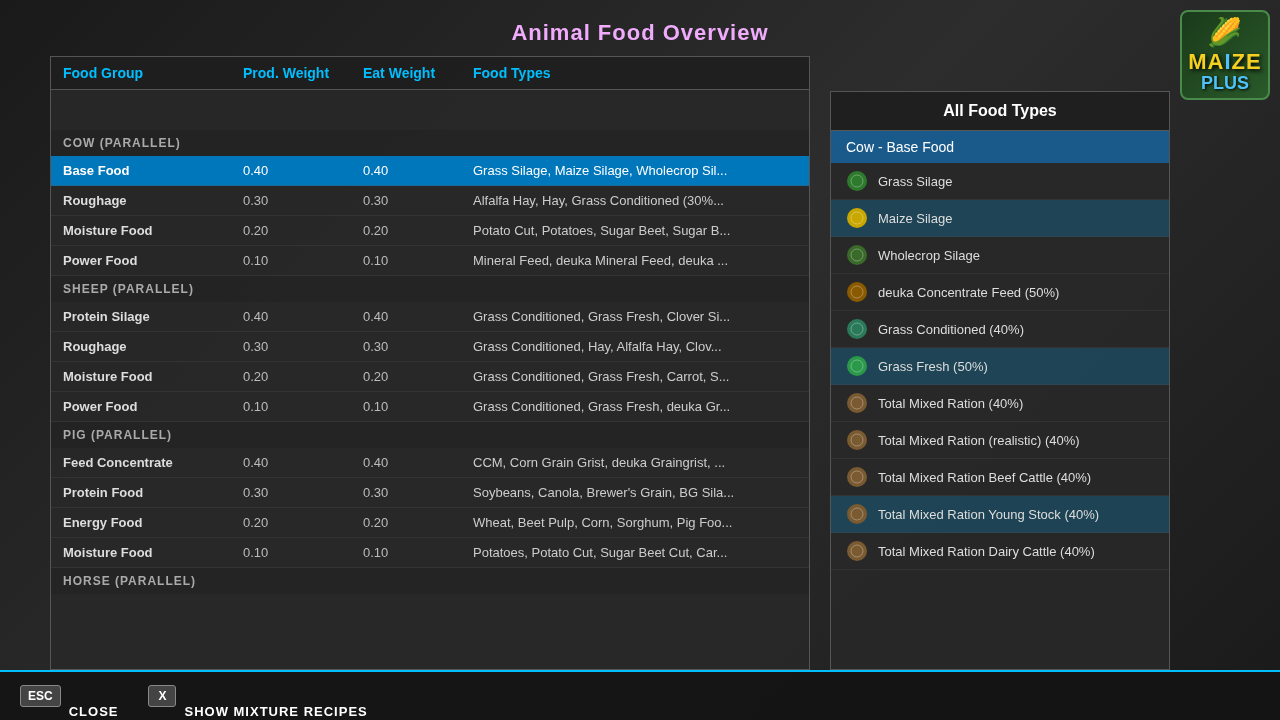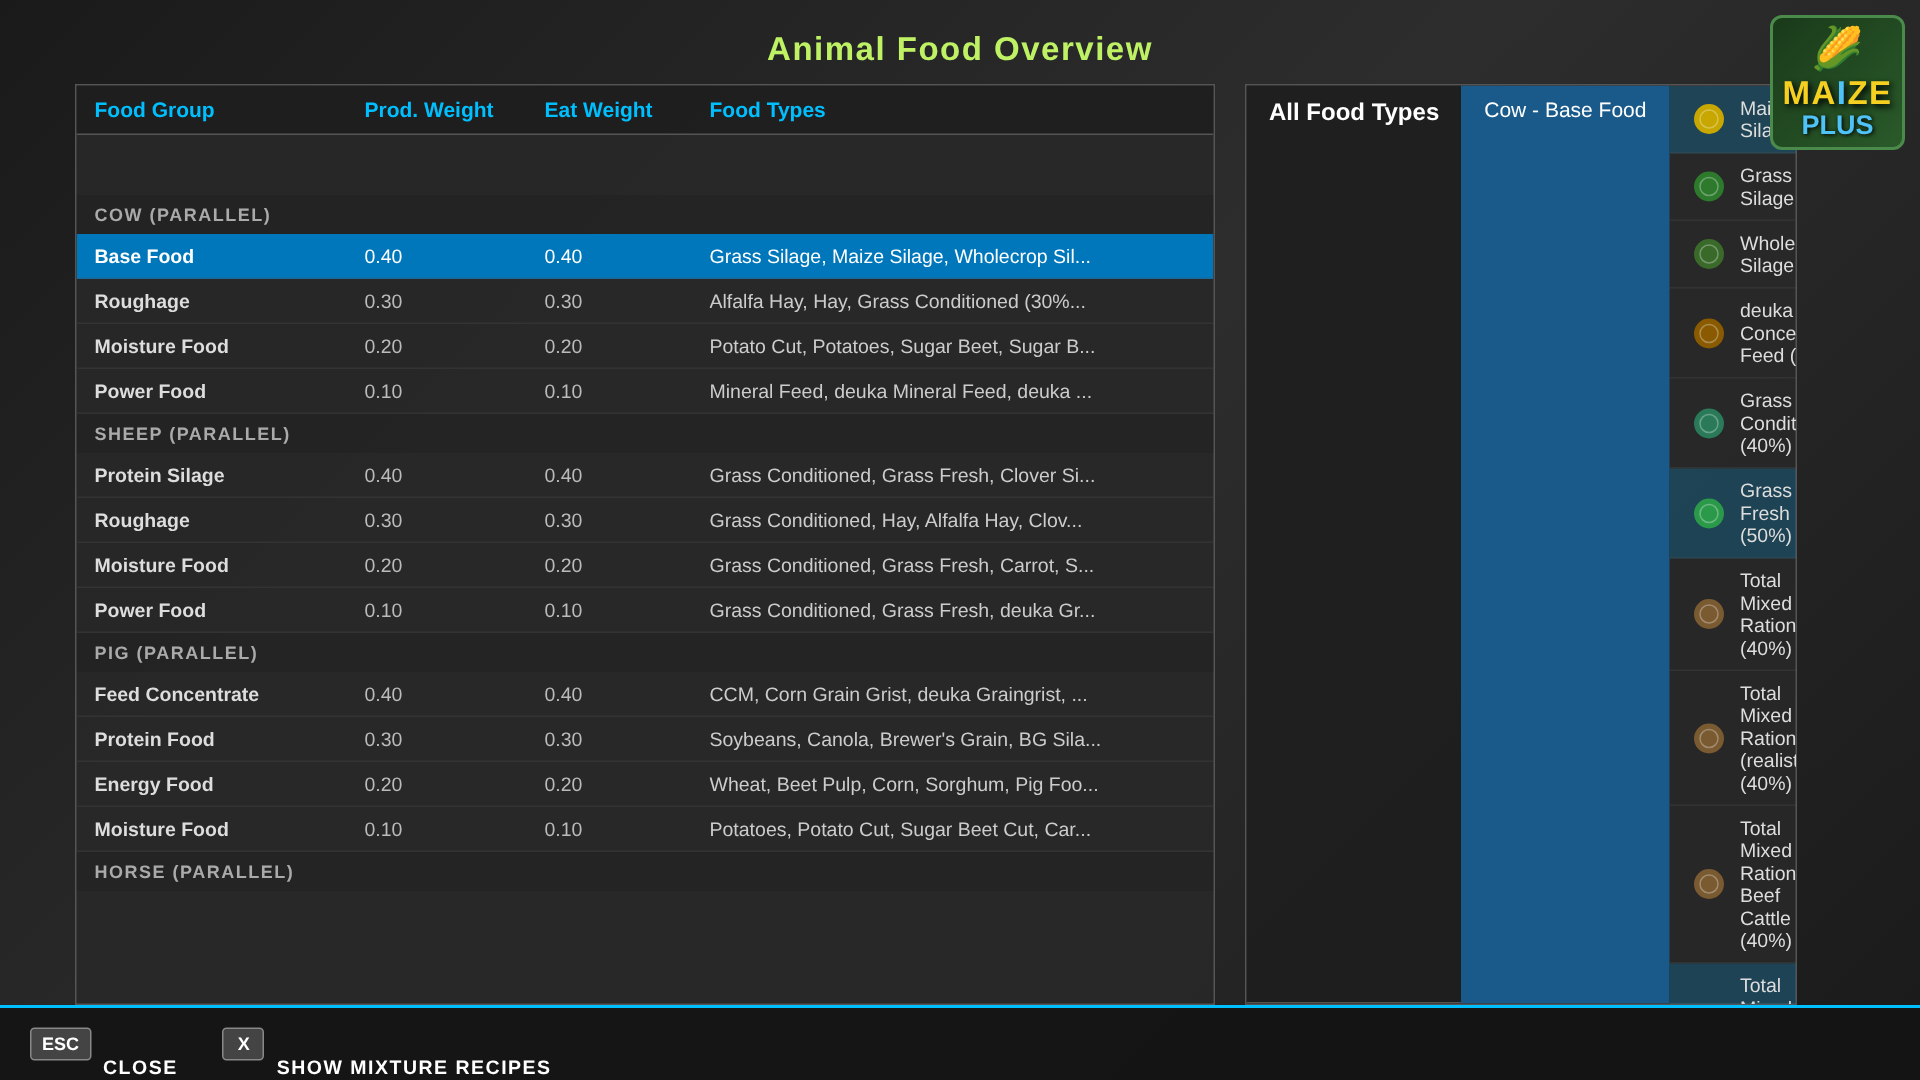--- a/index.html
+++ b/index.html
@@ -74,21 +74,21 @@
 
     
     .title-bar {
       text-align: center;
       padding: 20px 0 10px 0;
     }
 
     .title-bar h1 {
       font-size: 22px;
       font-weight: bold;
-      color: #bef264;
+      color: #f0abfc;
       letter-spacing: 1px;
     }
 
     
     .content-area {
       display: flex;
       flex: 1;
       padding: 0 50px;
       gap: 20px;
       overflow: hidden;
@@ -176,25 +176,27 @@
       color: #dddddd;
       font-weight: 700;
     }
 
     .cell.number {
       color: #bbbbbb;
     }
 
     
     .right-panel {
-      width: 368px;
+      width: 340px;
       background: rgba(40, 40, 40, 0.95);
       border: 1px solid #555;
       display: flex;
+      flex-direction: column;
       overflow: hidden;
+      margin-top: 35px;
     }
 
     .right-panel-title {
       background: rgba(30, 30, 30, 0.9);
       padding: 10px 15px;
       font-size: 16px;
       font-weight: bold;
       color: #ffffff;
       text-align: center;
       border-bottom: 1px solid #555;
@@ -392,39 +394,39 @@
             <div class="cell ">Potatoes, Potato Cut, Sugar Beet Cut, Car...</div>
           </div>
           <div class="group-header">HORSE (PARALLEL)</div>
         </div>
     </div>
 
     <div class="right-panel">
       <div class="right-panel-title">All Food Types</div>
       <div class="right-section-header">Cow - Base Food</div>
       <div id="food-types-list" style="overflow-y: auto; flex:1;">
-      <div class="food-type-item highlighted">
+      <div class="food-type-item">
+            <div class="food-type-icon">
+              <div class="icon-circle" style="background: rgb(45, 122, 45); width: 20px; height: 20px; font-size: 10px; display: flex; align-items: center; justify-content: center;">
+                <svg width="14" height="14" viewBox="0 0 14 14">
+                  <circle cx="7" cy="7" r="6" fill="#2d7a2d" stroke="rgba(255,255,255,0.3)" stroke-width="1"></circle>
+                </svg>
+              </div>
+            </div>
+            <span class="food-type-label">Grass Silage</span>
+          </div>
+          <div class="food-type-item highlighted">
             <div class="food-type-icon">
               <div class="icon-circle" style="background: rgb(200, 168, 0); width: 20px; height: 20px; font-size: 10px; display: flex; align-items: center; justify-content: center;">
                 <svg width="14" height="14" viewBox="0 0 14 14">
                   <circle cx="7" cy="7" r="6" fill="#c8a800" stroke="rgba(255,255,255,0.3)" stroke-width="1"></circle>
                 </svg>
               </div>
             </div>
             <span class="food-type-label">Maize Silage</span>
-          </div>
-          <div class="food-type-item">
-            <div class="food-type-icon">
-              <div class="icon-circle" style="background: rgb(45, 122, 45); width: 20px; height: 20px; font-size: 10px; display: flex; align-items: center; justify-content: center;">
-                <svg width="14" height="14" viewBox="0 0 14 14">
-                  <circle cx="7" cy="7" r="6" fill="#2d7a2d" stroke="rgba(255,255,255,0.3)" stroke-width="1"></circle>
-                </svg>
-              </div>
-            </div>
-            <span class="food-type-label">Grass Silage</span>
           </div>
           <div class="food-type-item">
             <div class="food-type-icon">
               <div class="icon-circle" style="background: rgb(58, 106, 42); width: 20px; height: 20px; font-size: 10px; display: flex; align-items: center; justify-content: center;">
                 <svg width="14" height="14" viewBox="0 0 14 14">
                   <circle cx="7" cy="7" r="6" fill="#3a6a2a" stroke="rgba(255,255,255,0.3)" stroke-width="1"></circle>
                 </svg>
               </div>
             </div>
             <span class="food-type-label">Wholecrop Silage</span>

